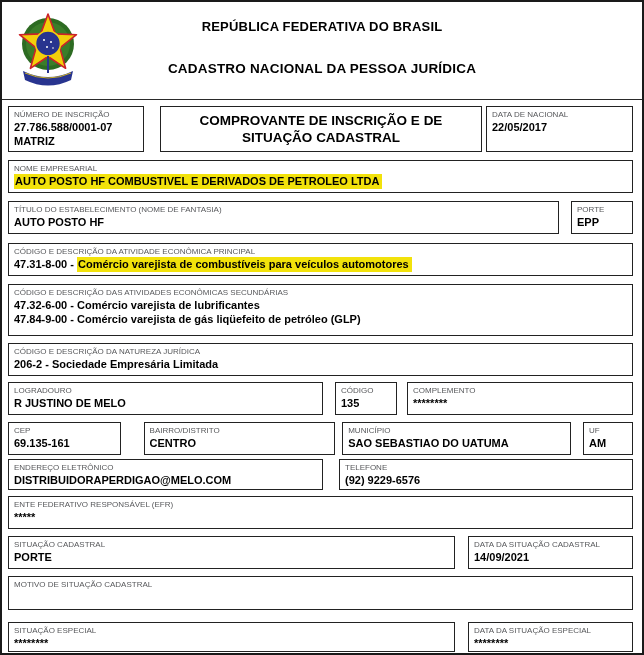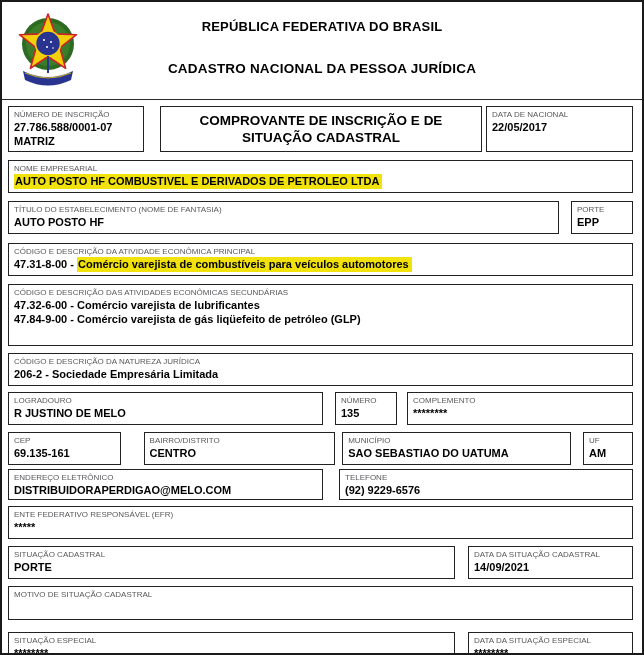--- a/index.html
+++ b/index.html
@@ -30,21 +30,21 @@
   .b-comp { flex:1; margin-left:16px; margin-right:4px; height:46px;
             display:flex; align-items:center; justify-content:center;
             text-align:center; font-weight:bold; font-size:13.5px; line-height:17px;
             padding:2px 26px; }
   .b-abert { width:147px; height:46px; }
   
   .b-full { flex:1; }
   .b-titulo { flex:1; }
   .b-porte { width:62px; margin-left:12px; }
   .row-4 { margin-top:9px; }
-  .b-secund { flex:1; height:62px; }
+  .b-secund { flex:1; height:52px; }
   .row-6 { margin-top:7px; }
   .row-7 { margin-top:6px; }
   .b-logr { width:315px; }
   .b-num  { width:62px; margin-left:12px; }
   .b-compl{ flex:1; margin-left:10px; }
   .row-8 { margin-top:7px; }
   .b-cep  { width:115px; }
   .b-bairro { width:196px; margin-left:23px; }
   .b-munic  { width:234px; margin-left:7px; }
   .b-uf   { width:51px; margin-left:12px; }
@@ -143,21 +143,21 @@
         <div class="value">206-2 - Sociedade Empresária Limitada</div>
       </div>
     </div>
 
     <div class="row row-7">
       <div class="fieldbox b-logr">
         <div class="label">LOGRADOURO</div>
         <div class="value">R JUSTINO DE MELO</div>
       </div>
       <div class="fieldbox b-num">
-        <div class="label">NÚMERO</div>
+        <div class="label">CÓDIGO</div>
         <div class="value">135</div>
       </div>
       <div class="fieldbox b-compl">
         <div class="label">COMPLEMENTO</div>
         <div class="value">********</div>
       </div>
     </div>
 
     <div class="row row-8">
       <div class="fieldbox b-cep">

